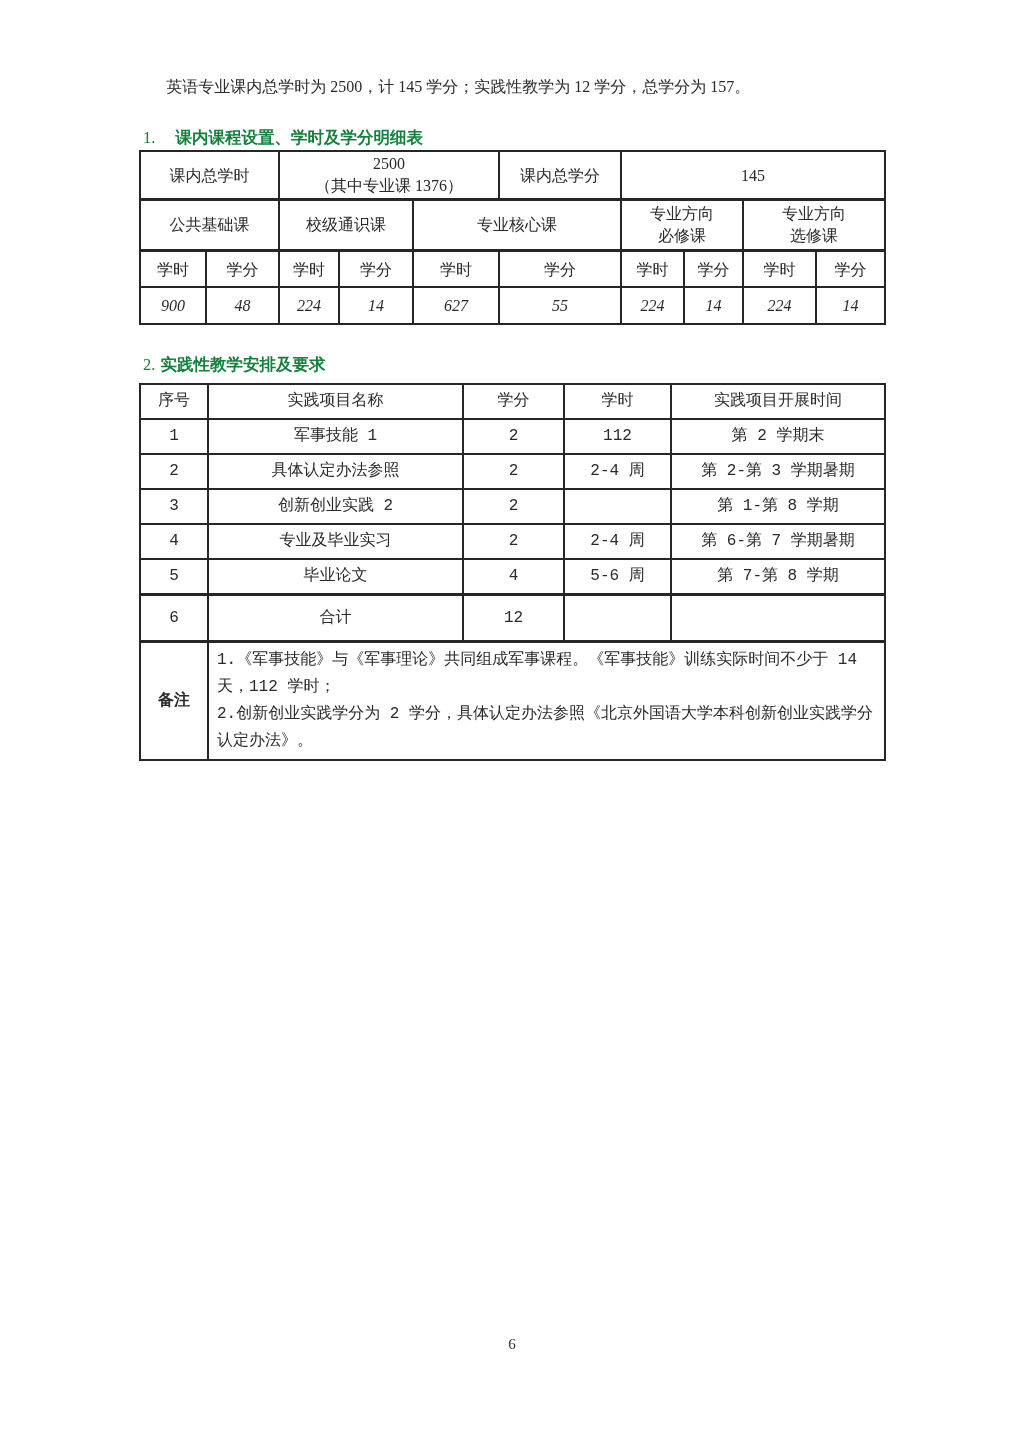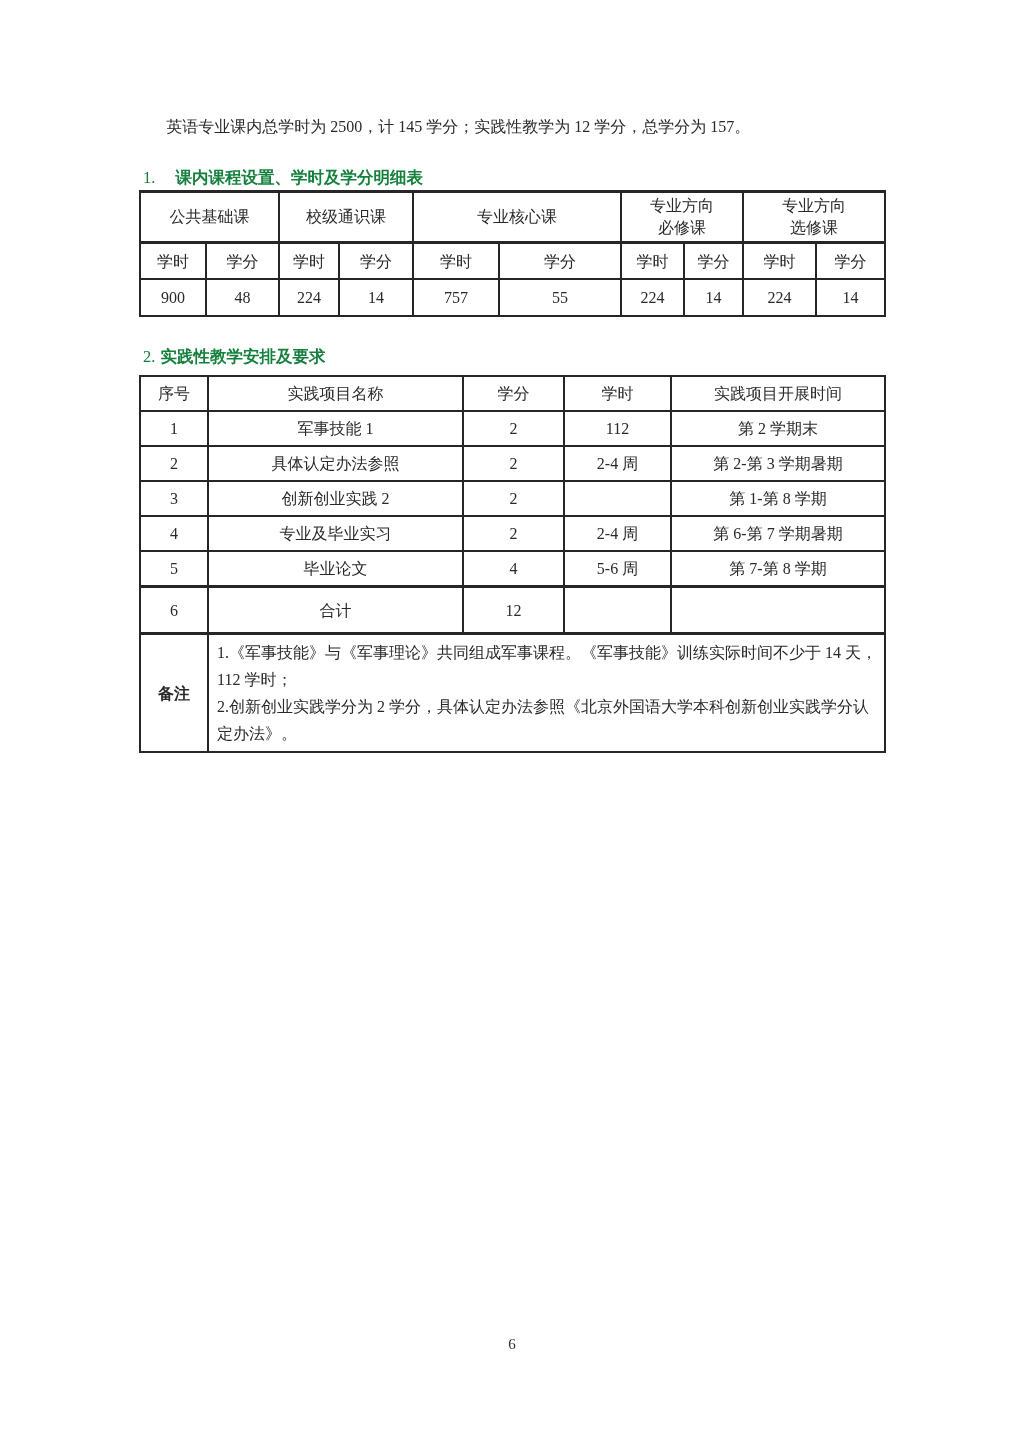--- a/index.html
+++ b/index.html
@@ -15,21 +15,21 @@
     margin: 0 auto;
   }
   .content {
     position: absolute;
     left: 139px;
     top: 0;
     width: 745px;
   }
   .intro {
     margin: 0;
-    padding-top: 116px;
+    padding-top: 76px;
     text-indent: 1.7em;
     font-size: 16px;
     line-height: 21px;
   }
   .sec-heading {
     font-family: "Liberation Sans", "DejaVu Sans", sans-serif;
     font-weight: bold;
     font-size: 16.5px;
     line-height: 18px;
     color: #15803d;
@@ -41,35 +41,35 @@
   .h1 { margin-top: 31px; }
   .h1 .num { margin-left: 4px; margin-right: 20px; }
   .h2 { margin-top: 30px; }
   .h2 .num { margin-left: 4px; margin-right: 5px; }
   table {
     border-collapse: collapse;
     table-layout: fixed;
     width: 745px;
   }
   .t1 { margin-top: 3px; }
-  .t2 { margin-top: 9px; }
+  .t2 { margin-top: 9px; font-family: Liberation Mono, monospace; }
   td {
     border: 2px solid #262626;
     text-align: center;
     vertical-align: middle;
     font-size: 16px;
     line-height: 21px;
     padding: 1px 3px;
     overflow: hidden;
   }
   tr.thick-top td { border-top-width: 3px; }
   .t1 .r1 td { height: 43px; }
   .t1 .r2 td { height: 46px; }
   .t1 .r3 td { height: 32px; }
-  .t1 .r4 td { height: 33px; }
+  .t1 .r4 td { height: 33px; font-style: italic; }
   .t2 .hrow td { height: 31px; }
   .t2 .drow td { height: 31px; }
   .t2 .trow td { height: 42px; }
   .t2 .nrow td { height: 108px; }
   .note-label { font-weight: bold; }
   .note-cell {
     text-align: left;
     vertical-align: middle;
     padding: 4px 3px 4px 8px;
   }
@@ -105,20 +105,29 @@
           <col style="width:60px">
           <col style="width:74px">
           <col style="width:86px">
         <col style="width:122px">
           <col style="width:63px">
           <col style="width:59px">
           <col style="width:73px">
           <col style="width:69px">
       </colgroup>
       <tbody>
+          <tr class="r1">
+        <td colspan="2">课内总学时</td>
+        <td colspan="3" class="two-line">
+          <div>2500</div>
+          <div>（其中专业课 1376）</div>
+        </td>
+        <td>课内总学分</td>
+        <td colspan="4">145</td>
+      </tr>
       <tr class="r2 thick-top">
         <td colspan="2" class="two-line">
           <div>公共基础课</div>
           <div></div>
         </td>
         <td colspan="2" class="two-line">
           <div>校级通识课</div>
           <div></div>
         </td>
         <td colspan="2" class="two-line">
@@ -144,21 +153,21 @@
         <td>学时</td>
         <td>学分</td>
         <td>学时</td>
         <td>学分</td>
       </tr>
       <tr class="r4">
         <td>900</td>
         <td>48</td>
         <td>224</td>
         <td>14</td>
-        <td>757</td>
+        <td>627</td>
         <td>55</td>
         <td>224</td>
         <td>14</td>
         <td>224</td>
         <td>14</td>
       </tr>
     </tbody>
       </table>
 
     <div class="sec-heading h2">

